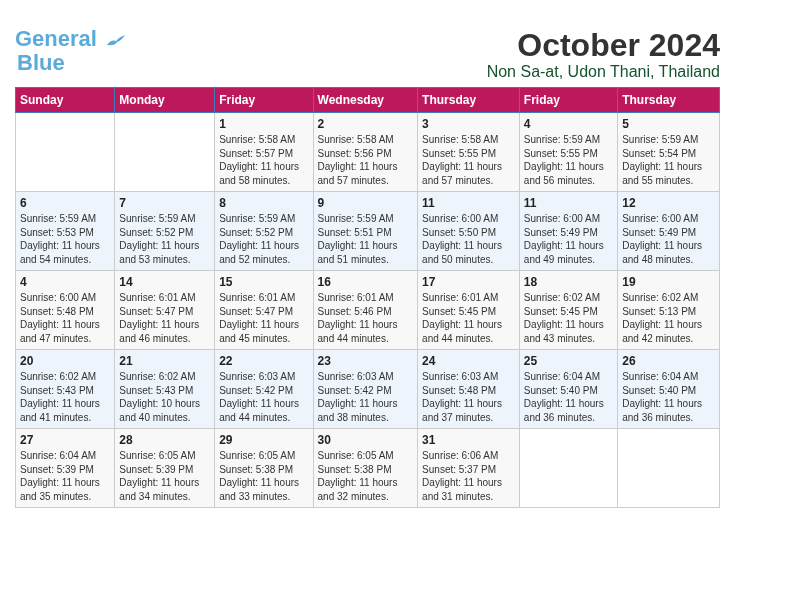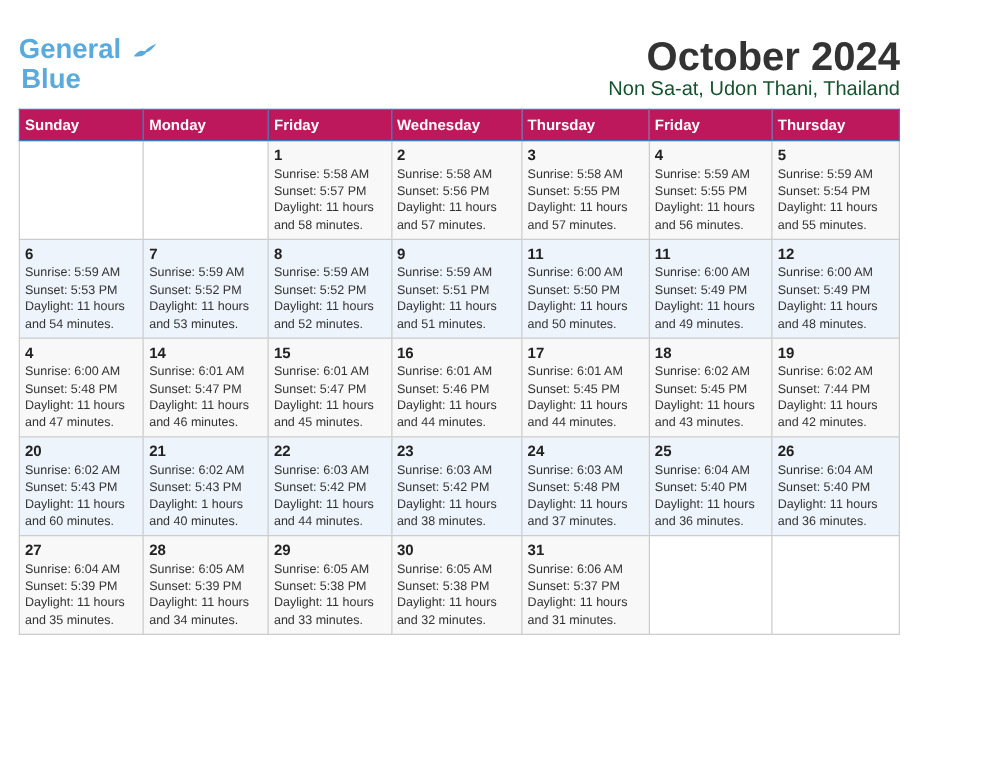--- a/index.html
+++ b/index.html
@@ -206,31 +206,31 @@
           <td>
             <span class="day-num">17</span>
             <div class="day-info"><span>Sunrise: 6:01 AM</span><br><span>Sunset: 5:45 PM</span><br><span>Daylight: 11 hours and 44 minutes.</span></div>
           </td>
           <td>
             <span class="day-num">18</span>
             <div class="day-info"><span>Sunrise: 6:02 AM</span><br><span>Sunset: 5:45 PM</span><br><span>Daylight: 11 hours and 43 minutes.</span></div>
           </td>
           <td>
             <span class="day-num">19</span>
-            <div class="day-info"><span>Sunrise: 6:02 AM</span><br><span>Sunset: 7:44 PM</span><br><span>Daylight: 11 hours and 42 minutes.</span></div>
+            <div class="day-info"><span>Sunrise: 6:02 AM</span><br><span>Sunset: 5:13 PM</span><br><span>Daylight: 11 hours and 42 minutes.</span></div>
           </td>
         </tr>
         <tr>
           <td>
             <span class="day-num">20</span>
-            <div class="day-info"><span>Sunrise: 6:02 AM</span><br><span>Sunset: 5:43 PM</span><br><span>Daylight: 11 hours and 60 minutes.</span></div>
+            <div class="day-info"><span>Sunrise: 6:02 AM</span><br><span>Sunset: 5:43 PM</span><br><span>Daylight: 11 hours and 41 minutes.</span></div>
           </td>
           <td>
             <span class="day-num">21</span>
-            <div class="day-info"><span>Sunrise: 6:02 AM</span><br><span>Sunset: 5:43 PM</span><br><span>Daylight: 1 hours and 40 minutes.</span></div>
+            <div class="day-info"><span>Sunrise: 6:02 AM</span><br><span>Sunset: 5:43 PM</span><br><span>Daylight: 10 hours and 40 minutes.</span></div>
           </td>
           <td>
             <span class="day-num">22</span>
             <div class="day-info"><span>Sunrise: 6:03 AM</span><br><span>Sunset: 5:42 PM</span><br><span>Daylight: 11 hours and 44 minutes.</span></div>
           </td>
           <td>
             <span class="day-num">23</span>
             <div class="day-info"><span>Sunrise: 6:03 AM</span><br><span>Sunset: 5:42 PM</span><br><span>Daylight: 11 hours and 38 minutes.</span></div>
           </td>
           <td>

